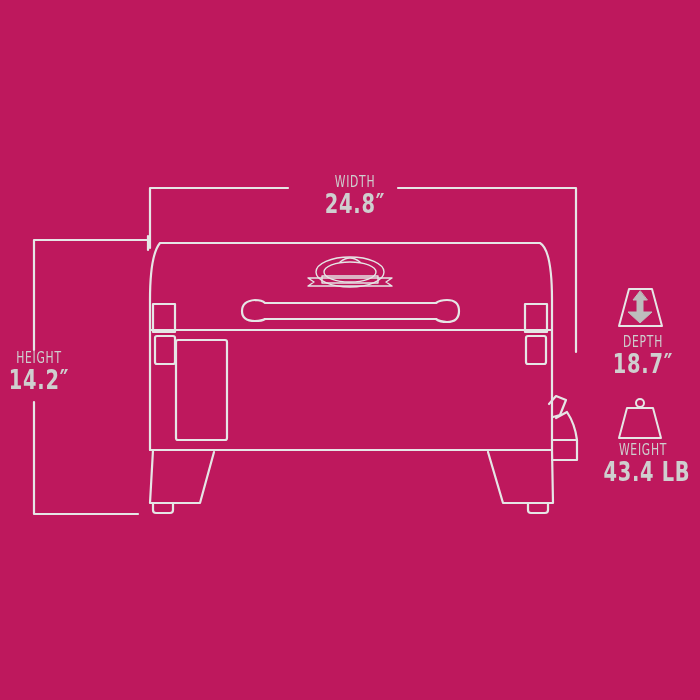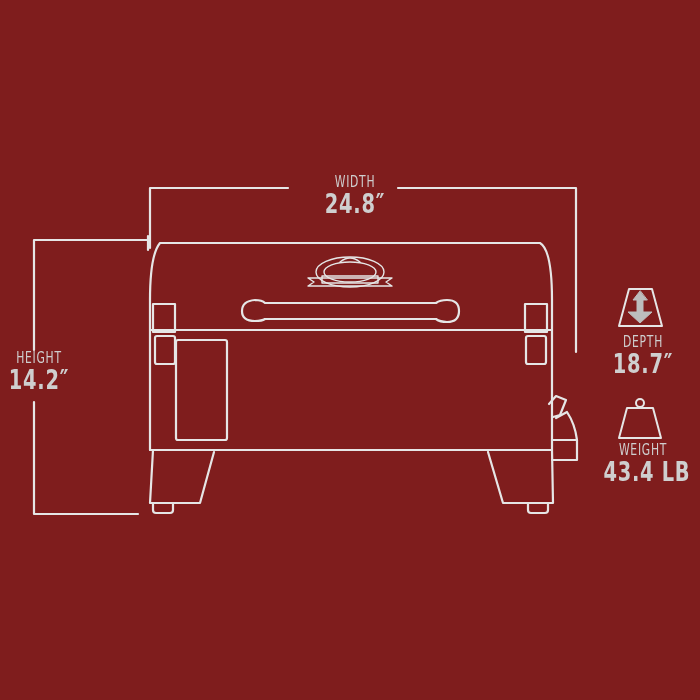--- a/index.html
+++ b/index.html
@@ -1,17 +1,17 @@
 <!DOCTYPE html>
 <html><head>
   <meta charset="utf-8">
   <style>
     html, body { margin: 0; padding: 0; background: #000; }
     body { width: 700px; height: 700px; position: relative; overflow: hidden; }
-    .stage { position: absolute; left: 0; top: 0; width: 700px; height: 700px; background: #7f1d1d; }
+    .stage { position: absolute; left: 0; top: 0; width: 700px; height: 700px; background: #be185d; }
     svg.drawing { position: absolute; left: 0; top: 0; }
     .lbl {
       position: absolute;
       color: #cfcfcf;
       font-family: "DejaVu Sans", sans-serif;
       text-align: center;
       letter-spacing: 1px;
       transform: scaleX(0.72);
       transform-origin: center top;
       white-space: nowrap;

